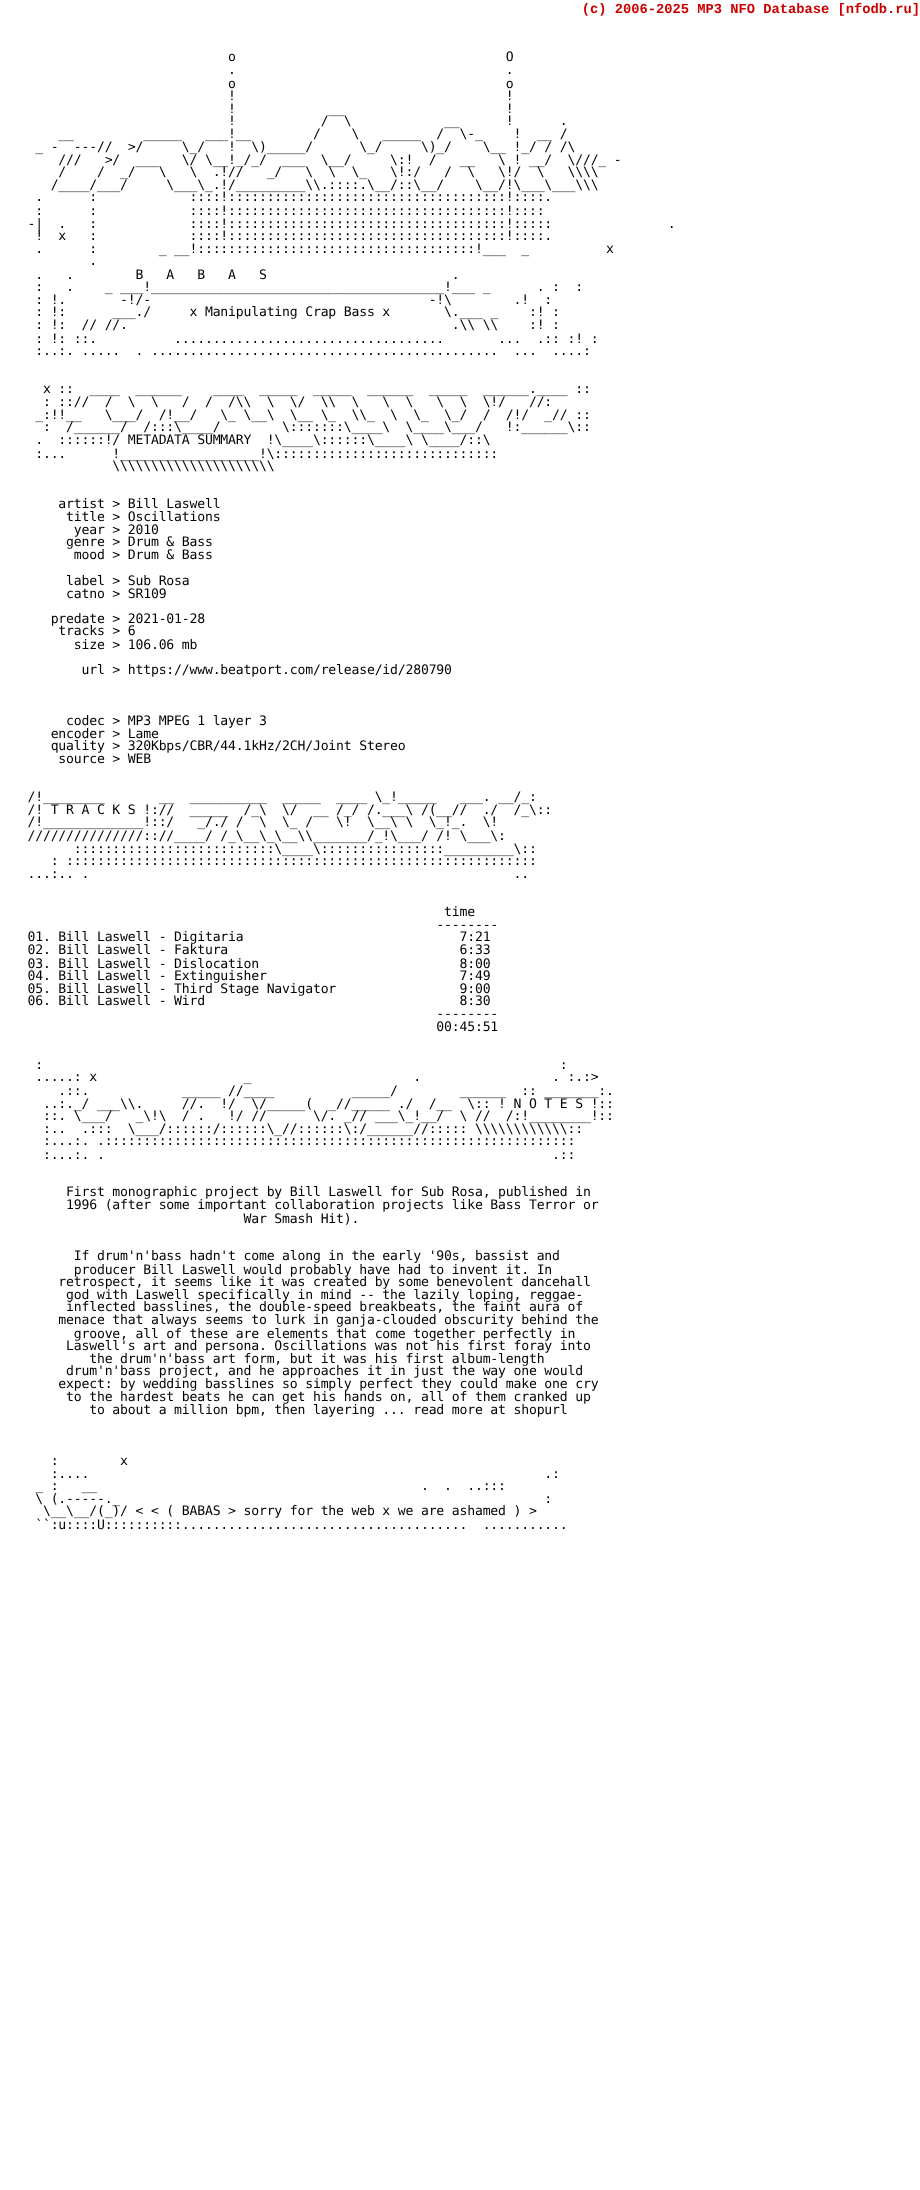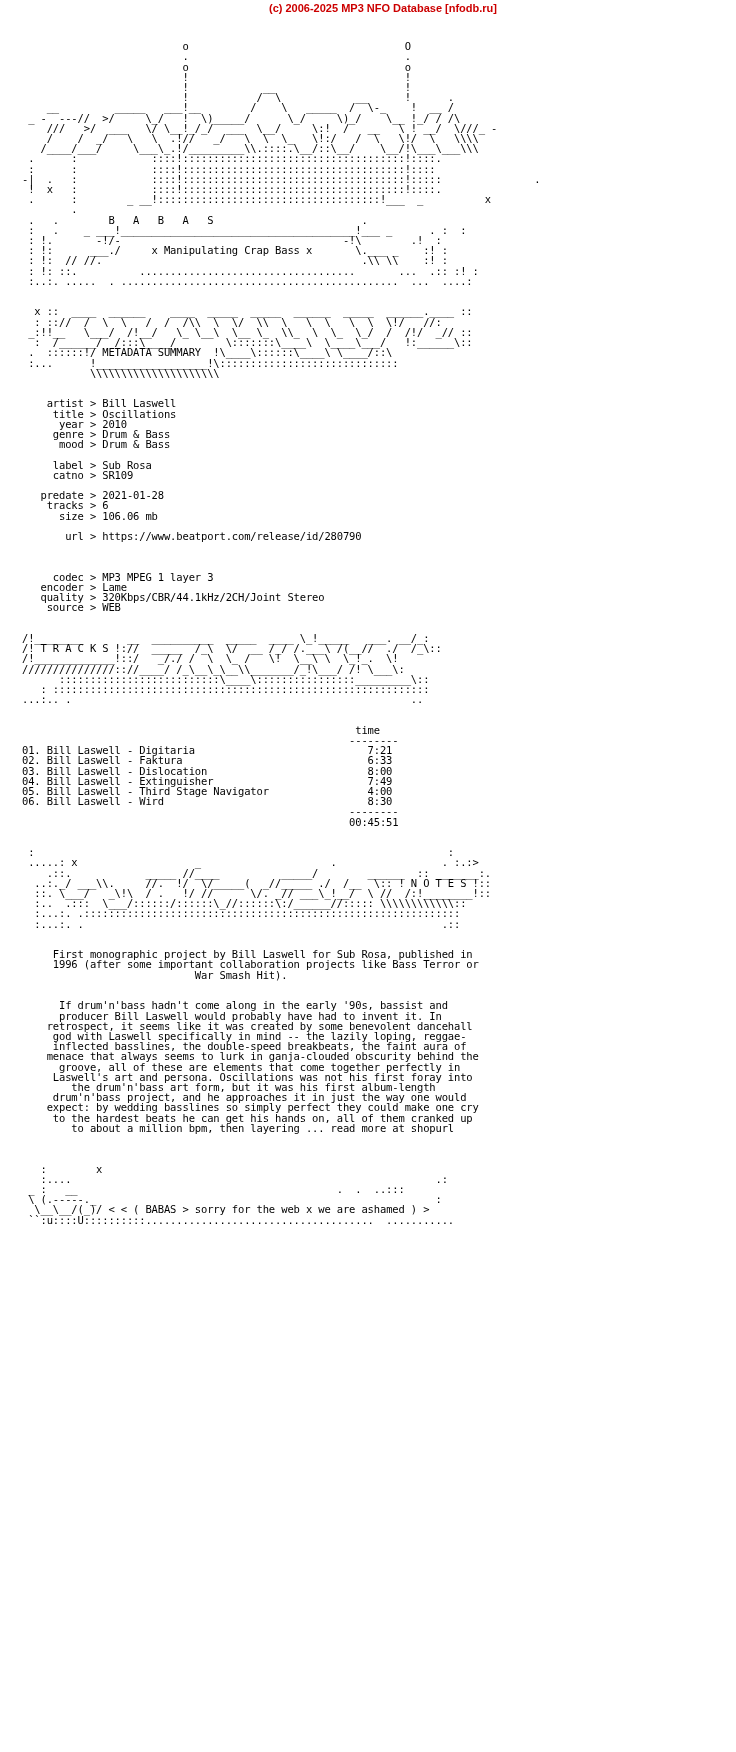--- a/index.html
+++ b/index.html
@@ -8,23 +8,23 @@
     padding: 0;
     background: #ffffff;
   }
   body {
     width: 736px;
     min-height: 1752px;
     font-family: "DejaVu Sans Mono", "Liberation Mono", monospace;
     color: #000000;
   }
   #header-bar {
-    text-align: center;
+    text-align: right;
     color: #cc0000;
-    font-family: Liberation Sans, sans-serif;
+    font-family: Liberation Mono, monospace;
     font-size: 11px;
     font-weight: bold;
     line-height: 13px;
     padding-top: 2px;
     letter-spacing: 0px;
     white-space: pre;
     padding-left: 30px;
   }
   #nfo {
     display: block;
@@ -109,21 +109,21 @@
       ::::::::::::::::::::::::::\____\::::::::::::::::_________\::
    : :::::::::::::::::::::::::::::::::::::::::::::::::::::::::::::
 ...:.. .                                                       ..</span>
 
 <span class="nfo-block">                                                      <span>time</span>
                                                      --------
 <span>01. Bill Laswell - Digitaria                            7:21</span>
 <span>02. Bill Laswell - Faktura                              6:33</span>
 <span>03. Bill Laswell - Dislocation                          8:00</span>
 <span>04. Bill Laswell - Extinguisher                         7:49</span>
-<span>05. Bill Laswell - Third Stage Navigator                4:00</span>
+<span>05. Bill Laswell - Third Stage Navigator                9:00</span>
 <span>06. Bill Laswell - Wird                                 8:30</span>
                                                      --------
                                                      <span>00:45:51</span></span>
 
 <span class="nfo-block"> :                                                                   :
  .....: x                   _                     .                 . :.:&gt;
     .::.            _____ //____          _____/        ______  :: _______:.
   ..:._/ ___\\.     //.  !/  \/_____(  _//_____ ./  /__  \:: ! N O T E S !::
   ::. \___/   _\!\  / .   !/ //      \/. _// ___\_!__/  \ //  /:!________!::
   :..  .:::  \___/::::::/::::::\_//::::::\:/______//::::: \\\\\\\\\\\\::

